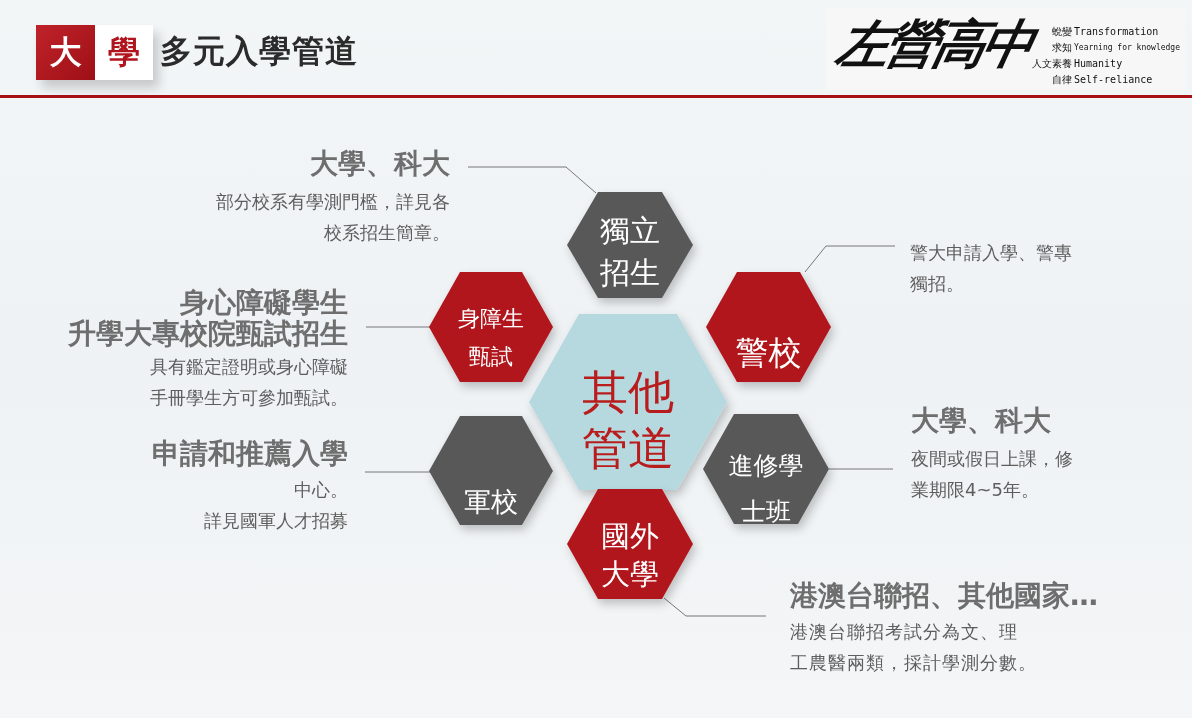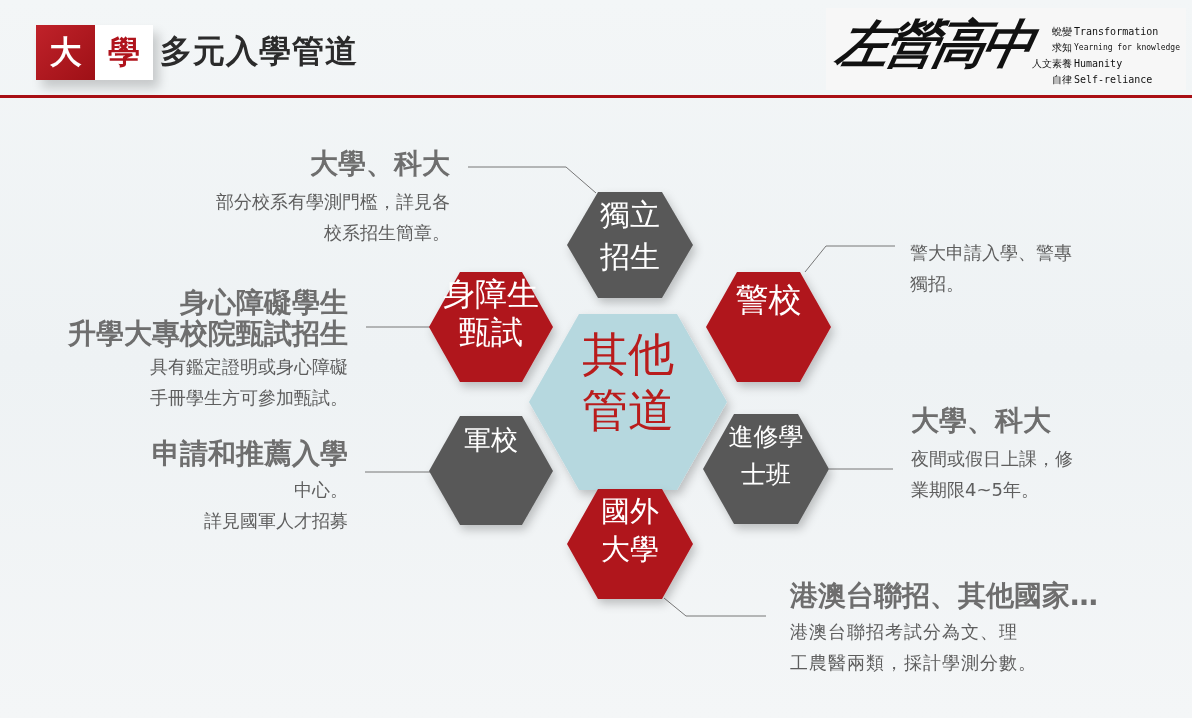--- a/index.html
+++ b/index.html
@@ -40,22 +40,22 @@
     color: #111; text-align: right; font-family: "DejaVu Serif", serif;
   }
   .logo-en {
     position: absolute; left: 248px; top: 16px; font-family: "DejaVu Sans Mono", monospace;
     font-size: 10px; line-height: 16px; color: #111;
   }
   .logo-en .small { font-size: 8px; }
 
   svg.diagram { position: absolute; left: 0; top: 0; }
   .hex-label {
-    position: absolute; display: flex; flex-direction: column; align-items: center; justify-content: flex-start;
-    color: #fff; text-align: center; font-family: Liberation Mono, monospace;
+    position: absolute; display: flex; flex-direction: column; align-items: center; justify-content: flex-end;
+    color: #fff; text-align: center; font-family: Liberation Sans, sans-serif;
   }
   .hex-label span { display: block; }
   .center-label { color: #b91c1c; }
 
   .callout { position: absolute; color: #6b6b6b; }
   .callout .head { font-weight: bold; font-size: 28px; color: #6e6e6e; line-height: 28px; }
   .callout .body { font-size: 18px; line-height: 31px; color: #5e5e5e; }
   .right-align { text-align: right; }
 </style>
 </head>
@@ -113,31 +113,31 @@
 </svg>
 
 <div class="hex-label center-label" style="left:529px;top:330px;width:198px;height:146px;font-size:46px;line-height:56px;">
   <span>其他</span>
   <span>管道</span>
 </div>
 <div class="hex-label" style="left:567px;top:196px;width:126px;height:98px;font-size:30px;line-height:42px;">
   <span>獨立</span>
   <span>招生</span>
 </div>
-<div class="hex-label" style="left:429px;top:278px;width:124px;height:98px;font-size:32px;line-height:38px;">
+<div class="hex-label" style="left:429px;top:278px;width:124px;height:98px;font-size:22px;line-height:38px;">
   <span>身障生</span>
   <span>甄試</span>
 </div>
 <div class="hex-label" style="left:706px;top:278px;width:125px;height:98px;font-size:33px;">
   <span>警校</span>
 </div>
 <div class="hex-label" style="left:429px;top:422px;width:124px;height:98px;font-size:27px;">
   <span>軍校</span>
 </div>
-<div class="hex-label" style="left:703px;top:420px;width:126px;height:98px;font-size:25px;line-height:38px;">
+<div class="hex-label" style="left:703px;top:432px;width:126px;height:98px;font-size:25px;line-height:38px;gap:8px;">
   <span>進修學</span>
   <span>士班</span>
 </div>
 <div class="hex-label" style="left:567px;top:495px;width:126px;height:98px;font-size:29px;line-height:38px;">
   <span>國外</span>
   <span>大學</span>
 </div>
 
 <div class="callout right-align" style="left:150px;top:150px;width:300px;">
   <div class="head">大學、科大</div>

